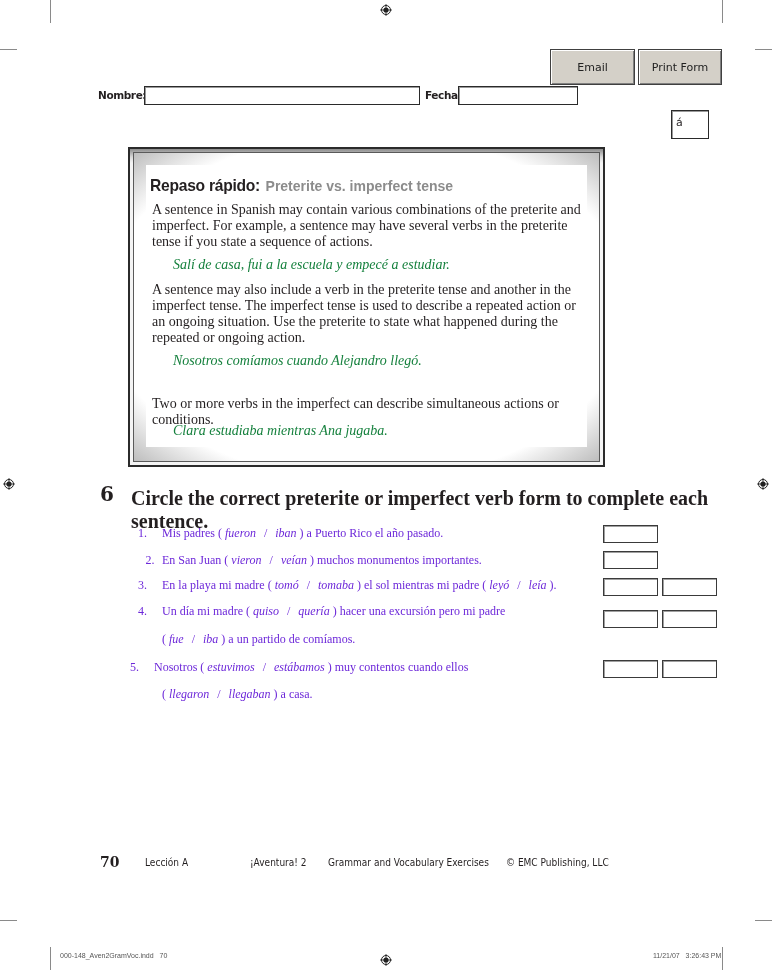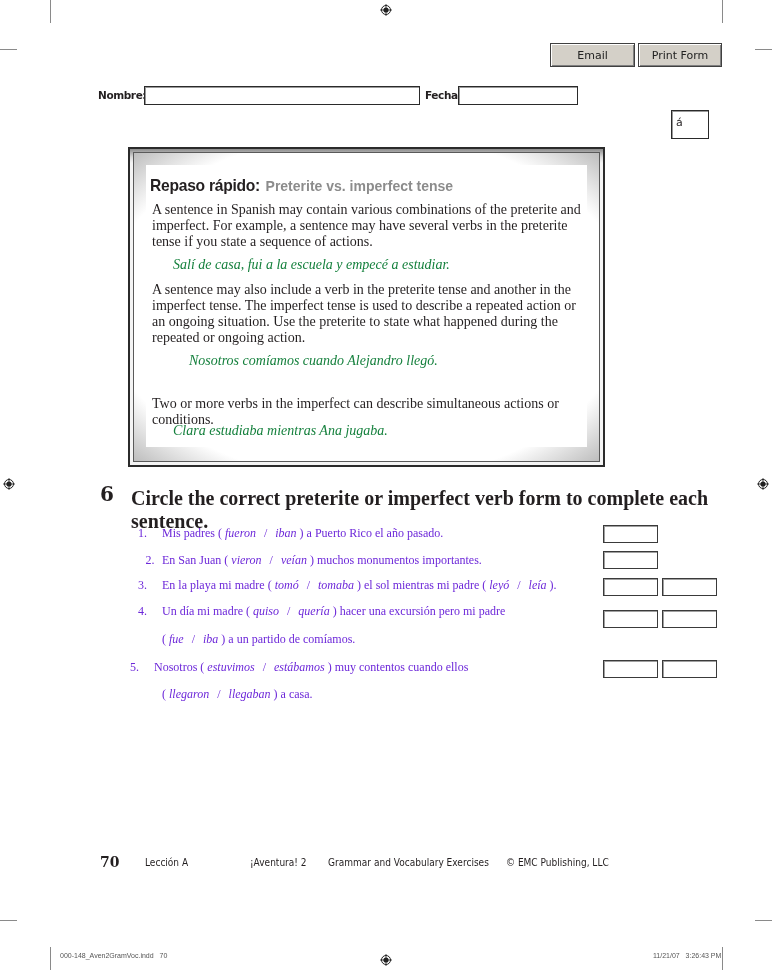--- a/index.html
+++ b/index.html
@@ -7,21 +7,21 @@
   body { position: relative; font-family: "Liberation Serif", "DejaVu Serif", serif; color: #231f20; }
 
   
   .vmark { position: absolute; width: 1px; background: #8a8a8a; }
   .hmark { position: absolute; height: 1px; background: #8a8a8a; }
 
   .reg-mark { position: absolute; width: 12px; height: 12px; }
 
   
   .form-btn {
-    position: absolute; top: 43px; height: 24px;
+    position: absolute; top: 49px; height: 36px;
     background: #d4d0c8; border: 1px solid #404040;
     box-shadow: inset 1px 1px 0 #ffffff, inset -1px -1px 0 #808080;
     font-family: "DejaVu Sans", sans-serif; font-size: 11px; color: #222;
     display: flex; align-items: center; justify-content: center; cursor: pointer;
   }
 
   .field-label {
     position: absolute; font-family: "DejaVu Sans", sans-serif; font-weight: bold;
     font-size: 10.5px; letter-spacing: -0.4px; color: #231f20;
   }
@@ -151,21 +151,21 @@
     <div class="repaso-inner"></div>
   </div>
 </div>
 <div class="repaso-title" style="left:150px; top:176px;">
   <span class="main">Repaso rápido:</span>
   <span class="sub">Preterite vs. imperfect tense</span>
 </div>
 <p class="repaso-p" style="left:152px; top:202px;">A sentence in Spanish may contain various combinations of the preterite and imperfect. For example, a sentence may have several verbs in the preterite tense if you state a sequence of actions.</p>
 <p class="repaso-ex" style="left:173px; top:257px;">Salí de casa, fui a la escuela y empecé a estudiar.</p>
 <p class="repaso-p" style="left:152px; top:282px;">A sentence may also include a verb in the preterite tense and another in the imperfect tense. The imperfect tense is used to describe a repeated action or an ongoing situation. Use the preterite to state what happened during the repeated or ongoing action.</p>
-<p class="repaso-ex" style="left:189px; top:353px;">Nosotros comíamos cuando Alejandro llegó.</p>
+<p class="repaso-ex" style="left:173px; top:353px;">Nosotros comíamos cuando Alejandro llegó.</p>
 <p class="repaso-p" style="left:152px; top:376px; width:430px;margin-top:20px;">Two or more verbs in the imperfect can describe simultaneous actions or conditions.</p>
 <p class="repaso-ex" style="left:173px; top:423px;">Clara estudiaba mientras Ana jugaba.</p>
 
 <div class="ex-num">6</div>
 <div class="ex-instr">Circle the correct preterite or imperfect verb form to complete each sentence.</div>
 
 <div class="item-line" style="left:138px; top:526px;">
   <span class="num">1.</span><span>Mis padres (</span>
   <span class="opt">fueron</span><span class="slash">/</span><span class="opt">iban</span>
   <span>) a Puerto Rico el año pasado.</span>

